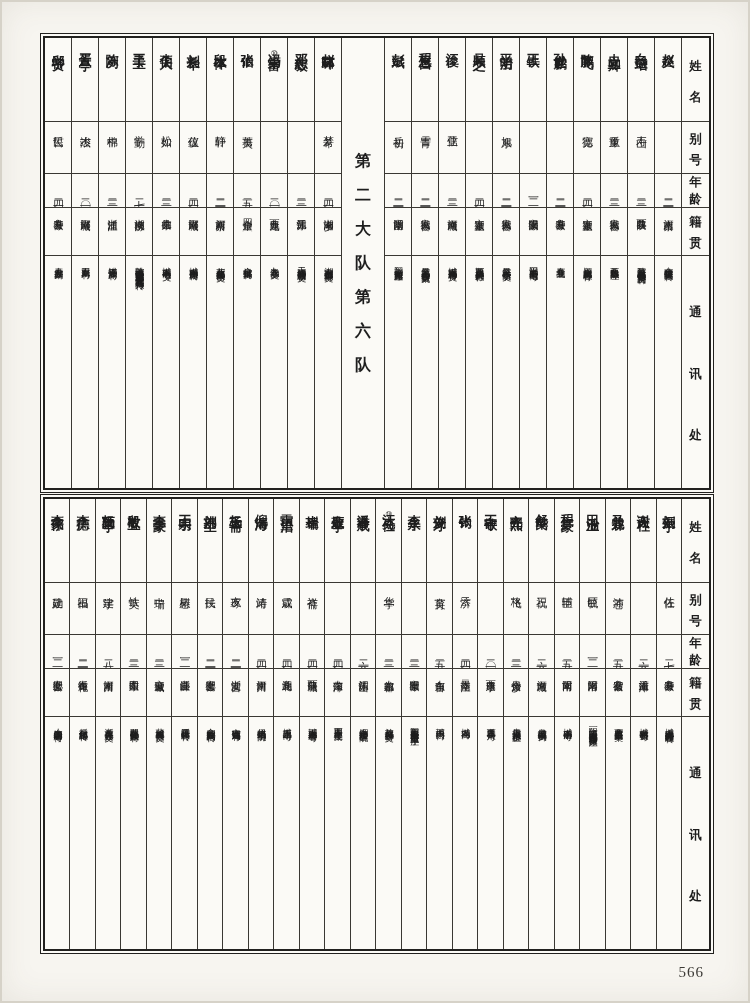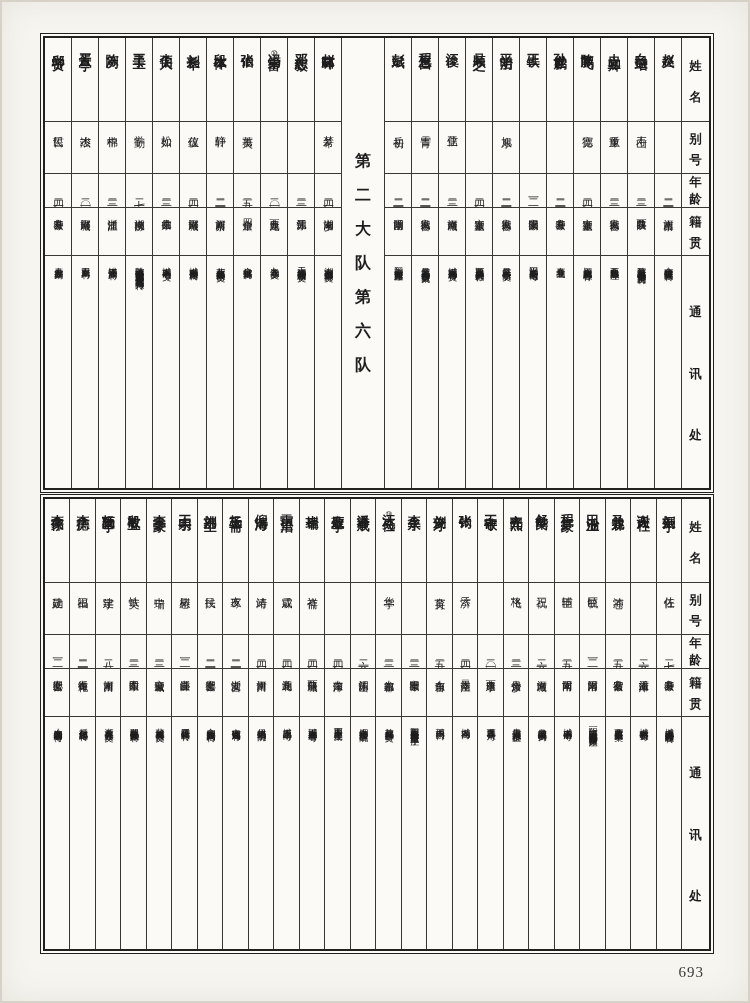--- a/index.html
+++ b/index.html
@@ -988,14 +988,14 @@
               </div>
     <div class="cell c-addr">
                 <span class="vt e-addr">小东门内消暑巷十四号转</span>
               </div>
   </div>
 </div>
       </div>
     </div>
   </div>
 
-  <div class="page-num">693</div>
+  <div class="page-num">566</div>
 </div>
 
 </body></html>

